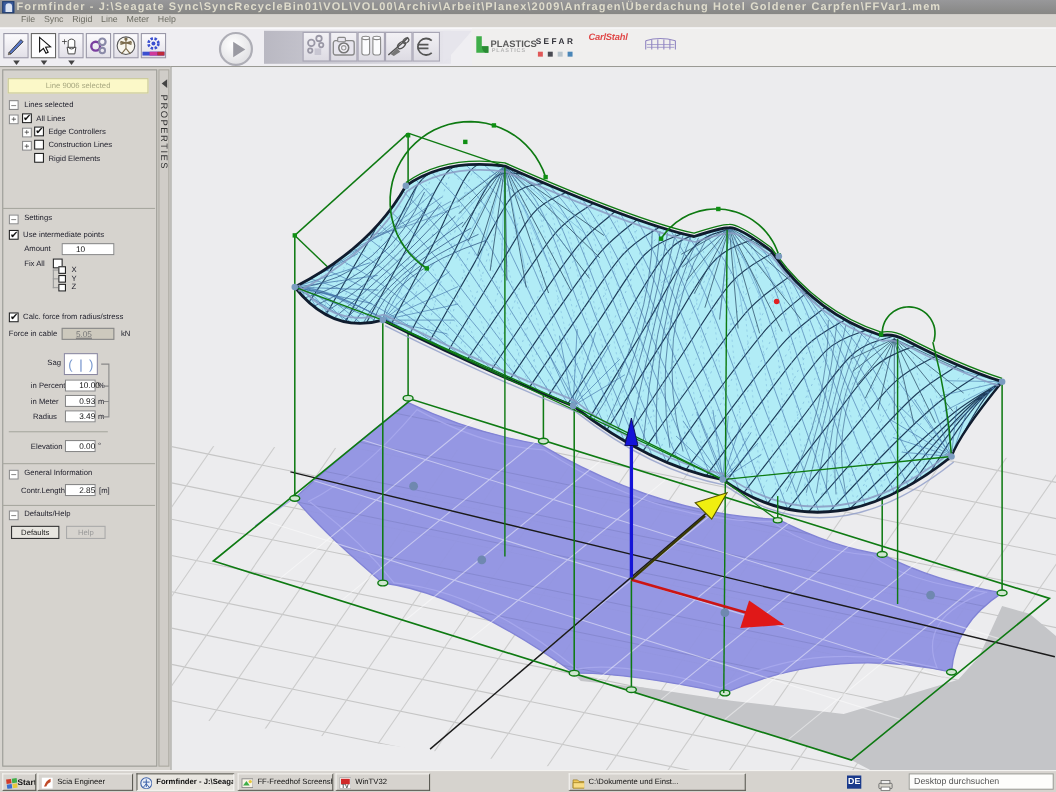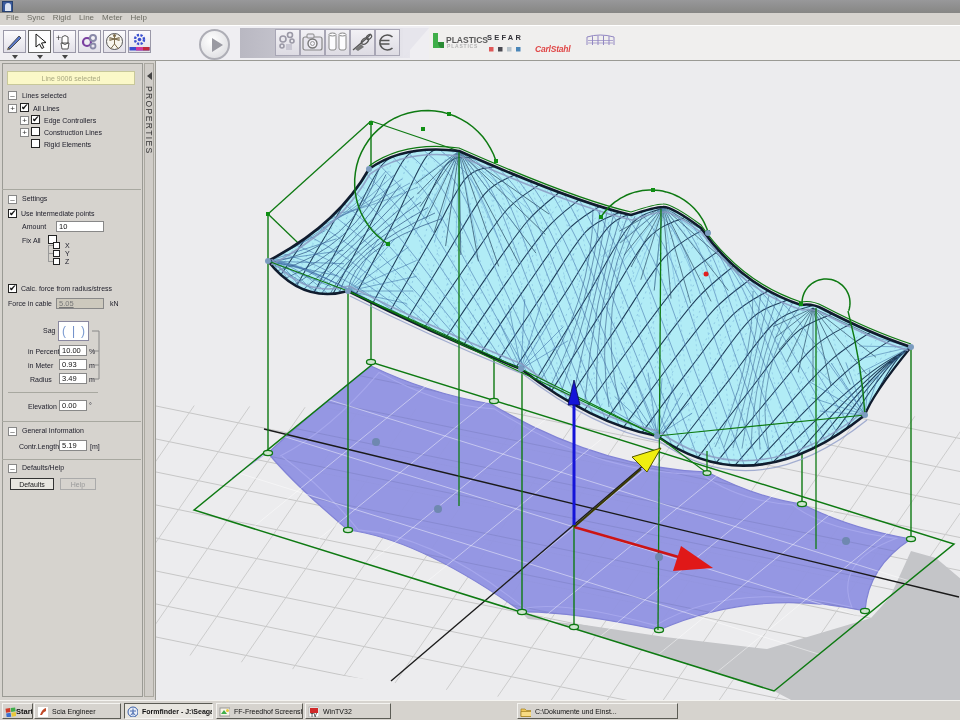--- a/index.html
+++ b/index.html
@@ -28,32 +28,32 @@
 #playb .tri { position:absolute; left:11px; top:7px; width:0; height:0; border-top:7px solid transparent; border-bottom:7px solid transparent; border-left:11px solid #9a9aa2; }
 
 
 .logo { position:absolute; top:0; font-weight:bold; }
 #lenz { left:432px; top:6px; }
 #lenz .lg { position:absolute; left:0; top:0; width:13px; height:17px; }
 #lenz .t1 { position:absolute; left:14px; top:3px; font-size:8.5px; color:#5a5a5a; letter-spacing:0px; font-weight:bold;}
 #lenz .t2 { position:absolute; left:15px; top:11px; font-size:5px; color:#b4b4b4; letter-spacing:0.8px; }
 #sefar { left:487px; top:7px; width:40px;}
 #sefar .t1 { position:absolute; left:0; top:0; font-size:7.5px; color:#33333a; letter-spacing:2.2px; font-weight:bold; }
-#carl { left:535px; top:18px; font-size:8.5px; color:#e04848; font-weight:bold; font-style:italic; letter-spacing:-0.2px; }
+#carl { left:535px; top:2px; font-size:8.5px; color:#e04848; font-weight:bold; font-style:italic; letter-spacing:-0.2px; }
 #tnet { left:585px; top:6px; }
 
 
 #panel { left:0; top:60px; width:155px; height:640px; background:#d6d3ce; border-top:1px solid #9a9a94; }
 #panelinner { position:absolute; left:2px; top:2px; width:141px; height:634px; border:1px solid #9a9a94; background:#d6d3ce; }
 #propstrip { position:absolute; left:144px; top:2px; width:10px; height:634px; background:#d0cdc8; border:1px solid #aaa8a0; }
 #propstrip .lbl { position:absolute; left:-1px; top:22px; font-size:8.5px; color:#333; transform-origin:0 0; transform:rotate(90deg) translate(0,-10px); letter-spacing:1.4px; white-space:nowrap;}
 #propstrip .arr { position:absolute; left:2px; top:8px; width:0; height:0; border-top:4px solid transparent; border-bottom:4px solid transparent; border-right:5px solid #444; }
 .ybar { position:absolute; left:7px; top:10px; width:128px; height:14px; background:#fbf8c8; border:1px solid #c8c89a; font-size:7px; color:#a8a880; text-align:center; line-height:14px; }
 .plabel { position:absolute; font-size:7px; color:#1c1c28; white-space:nowrap; }
-.pinput { position:absolute; height:11px; background:#fff; border:1px solid #888; font-size:7.5px; color:#111; padding-left:2px; line-height:10px; }
+.pinput { position:absolute; height:11px; background:#fff; border:1px solid #888; font-size:7.5px; color:#111; padding-left:12px; line-height:10px; }
 .pinput.dis { background:#cdc9bd; color:#777;text-decoration:underline; }
 .cb { position:absolute; width:9px; height:9px; background:#fff; border:1px solid #222; }
 .cb.chk:after { content:"\2714"; position:absolute; left:0px; top:-2px; font-size:9px; color:#111; }
 .exp { position:absolute; width:9px; height:9px; background:#fff; border:1px solid #888; font-size:8px; line-height:7px; text-align:center; color:#333; }
 .psep { position:absolute; left:2px; width:139px; height:1px; background:#a8a8a0; }
 .pbtn { position:absolute; height:12px; background:#d6d3ce; border:1px solid #888; font-size:7px; text-align:center; color:#222; line-height:11px; }
 
 
 #viewport { left:155px; top:60px; width:805px; height:640px; background:#ededee; border-top:1px solid #9a9a94; border-left:1px solid #9a9a94;}
 
@@ -64,23 +64,24 @@
 .task.pressed { background:#e8e6e0; border-color:#5c5c55 #f4f3f0 #f4f3f0 #5c5c55; font-weight:bold; }
 #stray { position:absolute; right:0; top:0; width:200px; height:20px; }
 </style></head>
 <body>
 <div id="page">
 
   <div id="titlebar" class="abs">
       <div id="ticon">
         <i></i>
       </div>
+      <span class="txt">Formfinder - J:\Seagate Sync\SyncRecycleBin01\VOL\VOL00\Archiv\Arbeit\Planex\2009\Anfragen\Überdachung Hotel Goldener Carpfen\FFVar1.mem</span>
     </div>
 
-  <div id="menubar" class="abs"><span style="margin-left:6px">File</span><span>Sync</span><span>Rigid</span><span>Line</span><span>Meter</span><span>Help</span></div>
+  <div id="menubar" class="abs"><span style="margin-left:19px">File</span><span>Sync</span><span>Rigid</span><span>Line</span><span>Meter</span><span>Help</span></div>
 
   <div id="toolbar" class="abs">
     <div id="tslant"></div>
       <div id="tslant2"></div>
       <div id="tbright"></div>
     <div class="tbtn" style="left:3px"><svg width="21" height="21">
           <path d="M4 17 L15 5 L17 7 L6 18 Z" fill="#5a78c8" stroke="#333" stroke-width="0.8"></path>
           <path d="M4 17 L6 18 L3.5 18.8 Z" fill="#e8c88a" stroke="#333" stroke-width="0.6"></path>
         </svg><div class="dar"></div></div>
     <div class="tbtn sel" style="left:28px"><svg width="21" height="21">
@@ -237,21 +238,21 @@
       </svg>
     <div class="psep" style="top:331px; left:8px; width:90px;"></div>
     <div class="plabel" style="left:28px; top:342px;">Elevation</div>
     <div class="pinput" style="left:59px; top:339px; width:28px;">0.00</div>
     <div class="plabel" style="left:89px; top:341px;">°</div>
 
     <div class="psep" style="top:360px;"></div>
     <div class="exp" style="left:8px; top:366px;">–</div>
     <div class="plabel" style="left:22px; top:366px;">General Information</div>
     <div class="plabel" style="left:19px; top:382px;">Contr.Length</div>
-    <div class="pinput" style="left:59px; top:379px; width:28px;">5.19</div>
+    <div class="pinput" style="left:59px; top:379px; width:28px;">2.85</div>
     <div class="plabel" style="left:90px; top:382px;">[m]</div>
 
     <div class="psep" style="top:398px;"></div>
     <div class="exp" style="left:8px; top:403px;">–</div>
     <div class="plabel" style="left:22px; top:403px;">Defaults/Help</div>
     <div class="pbtn" style="left:10px; top:417px; width:44px; border:1px solid #333; background:#e8e6e0;">Defaults</div>
     <div class="pbtn" style="left:60px; top:417px; width:36px; color:#999; border-color:#aaa;">Help</div>
   </div>
 
   <div id="viewport" class="abs"><svg width="805" height="640" viewBox="0 0 805 640">
@@ -406,15 +407,24 @@
         </svg>FF-Freedhof Screenshot ...</div>
     <div class="task" style="left:305px; width:86px;"><svg class="ic" width="12" height="12">
           <rect x="1" y="1" width="10" height="10" fill="#fff" stroke="#999" stroke-width="0.6"></rect>
           <path d="M2 2 h8 v5 h-8 Z" fill="#d02a2a"></path>
           <text x="2.5" y="10.5" font-size="5" fill="#333" font-weight="bold">TV</text>
         </svg>WinTV32</div>
     <div class="task" style="left:517px; width:161px;"><svg class="ic" width="13" height="12">
           <path d="M1 3 L5 3 L6.5 4.5 L12 4.5 L12 10.5 L1 10.5 Z" fill="#f0c858" stroke="#a08020" stroke-width="0.7"></path>
           <path d="M1 5.5 L12 5.5 L12 10.5 L1 10.5 Z" fill="#f8dc84" stroke="#a08020" stroke-width="0.7"></path>
         </svg>C:\Dokumente und Einst...</div>
+    <div id="stray">
+      <div style="position:absolute; left:10px; top:4px; width:13px; height:12px; background:#1a3a8c; color:#fff; font-size:8px; font-weight:bold; text-align:center; line-height:12px;">DE</div>
+      <div style="position:absolute; left:38px; top:5px; width:14px; height:10px;"><svg width="14" height="10">
+            <rect x="1" y="3" width="12" height="5" rx="1" fill="#d8d6ce" stroke="#666" stroke-width="0.8"></rect>
+            <rect x="3" y="0.5" width="8" height="3" fill="#eee" stroke="#666" stroke-width="0.7"></rect>
+            <rect x="3" y="6.5" width="8" height="3" fill="#fff" stroke="#666" stroke-width="0.7"></rect>
+          </svg></div>
+      <div style="position:absolute; left:66px; top:2px; width:132px; height:15px; background:#fdfdfb; border:1px solid #9a9a94; font-size:8px; color:#555; line-height:14px; padding-left:4px;">Desktop durchsuchen</div>
+    </div>
   </div>
 
 </div>
 
 </body></html>

